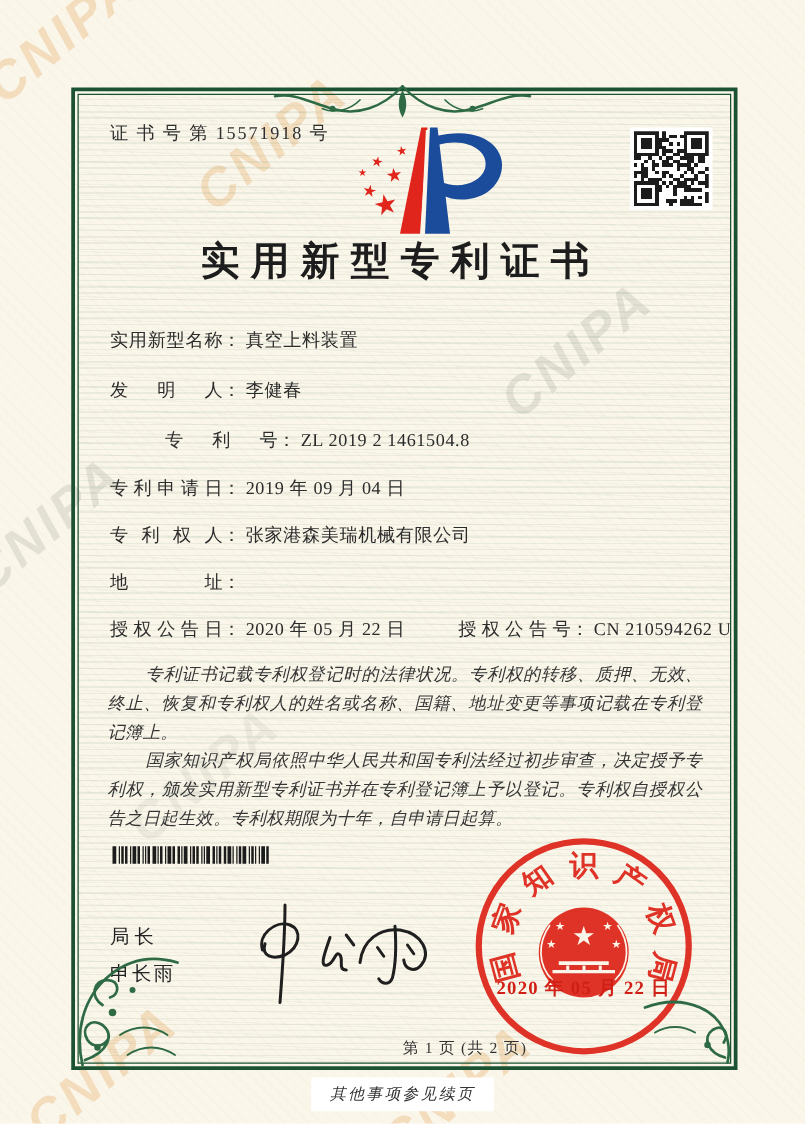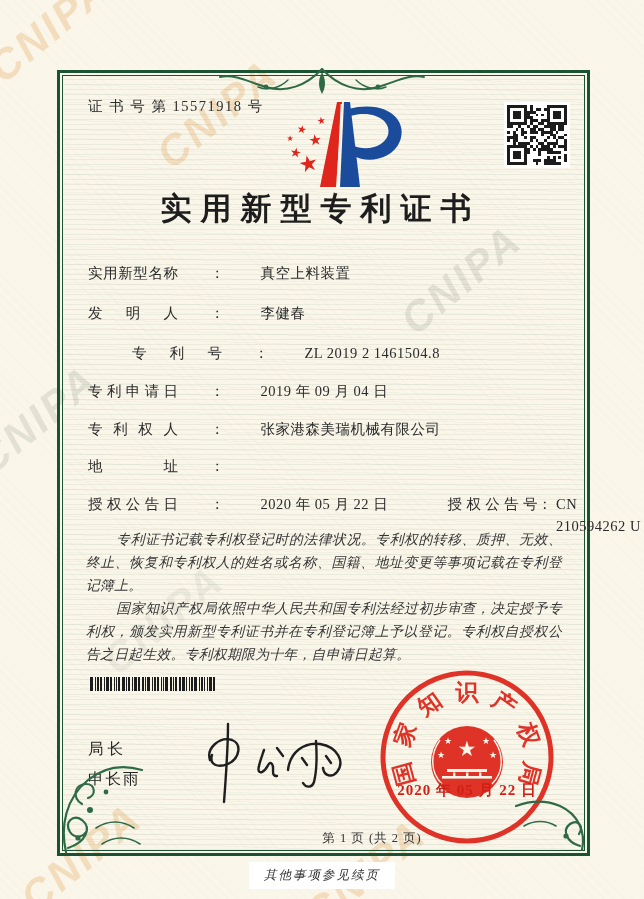--- a/index.html
+++ b/index.html
@@ -29,21 +29,21 @@
       repeating-linear-gradient(2deg, rgba(90,140,110,0.05) 0 1px, transparent 1px 9px);
   }
   .content{position:absolute; inset:0; z-index:2;}
   .certno{position:absolute; left:88px; top:97px; font-size:14.5px; letter-spacing:1.5px; color:#2e2e2e;}
   .logo{position:absolute; left:260px; top:97px;}
   .qr{position:absolute; left:504px; top:102px; width:66px; height:66px; background:#fff; padding:3px; box-sizing:border-box;}
   .title{
     position:absolute; left:57px; top:188px; width:527px; text-align:center;
     font-size:31px; font-weight:bold; letter-spacing:9px; color:#1d1d1d;
   }
-  .row{position:absolute; left:88px; display:flex; align-items:flex-start; font-size:14.5px; line-height:22px; color:#2b2b2b;gap:32px;}
+  .row{position:absolute; left:88px; display:flex; align-items:flex-start; font-size:14.5px; line-height:22px; color:#2b2b2b;}
   .flabel{display:inline-block; width:90px; text-align:justify; text-align-last:justify; flex:none;}
   .colon{flex:none; margin-right:4px;}
   .fvalue{max-width:364px; letter-spacing:0.5px;}
   .grant2{margin-left:22px; display:flex;}
   .paras{
     position:absolute; left:86px; top:528px; width:476px;
     font-size:13.8px; line-height:23px; text-align:justify;
     font-style:italic; color:#353535; letter-spacing:0.3px;
   }
   .paras p{margin:0; text-indent:2.2em;}

